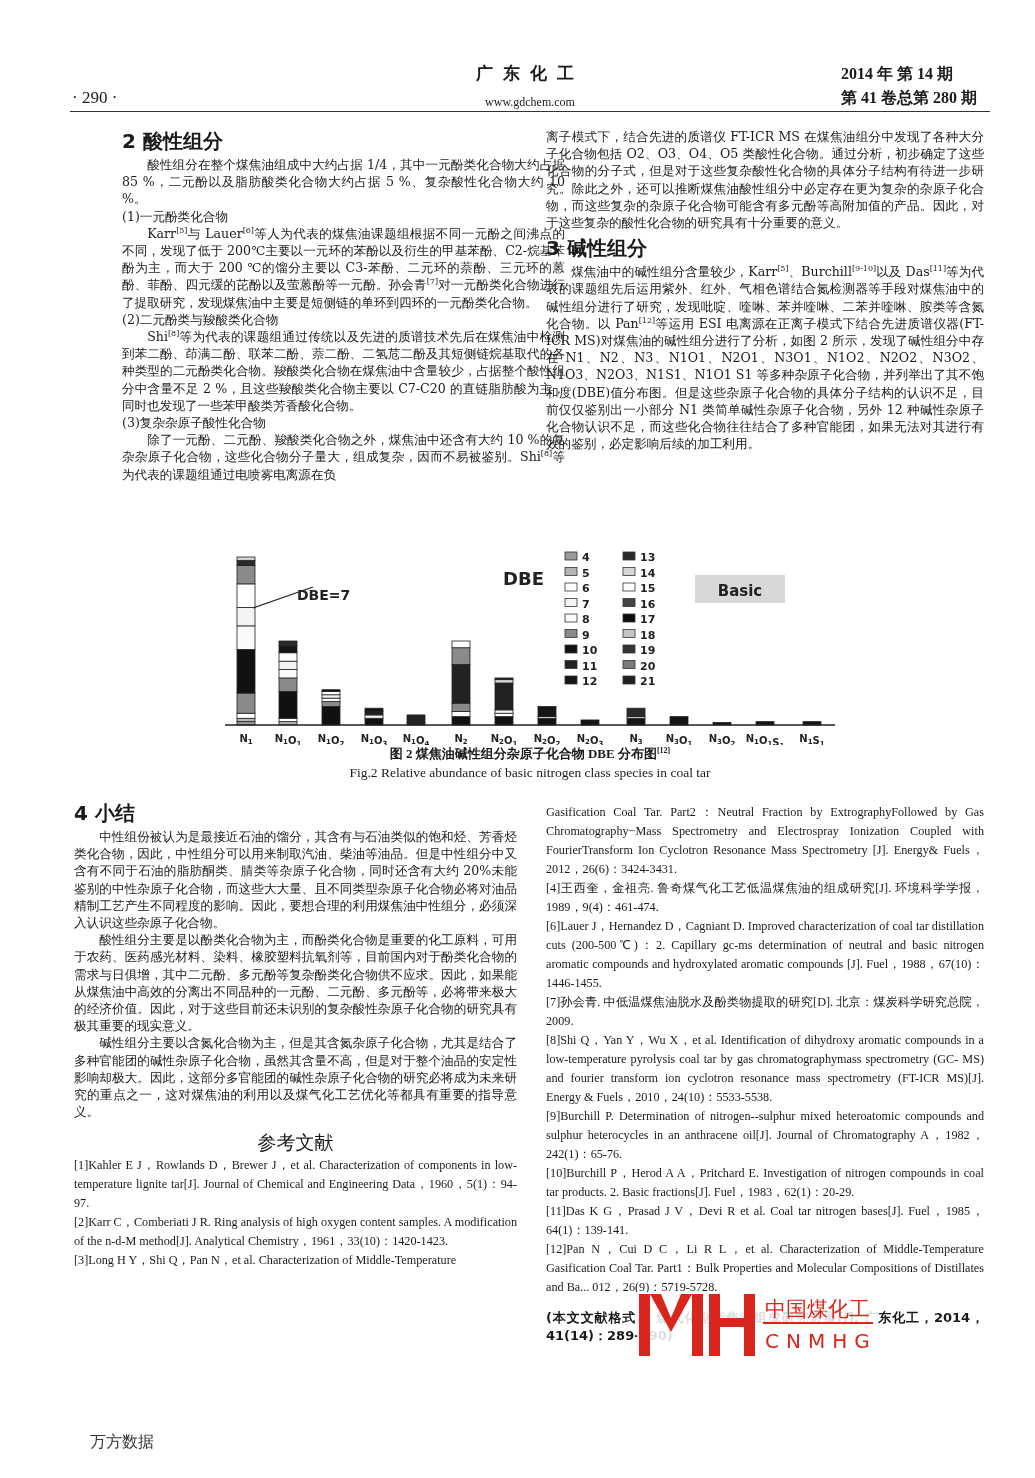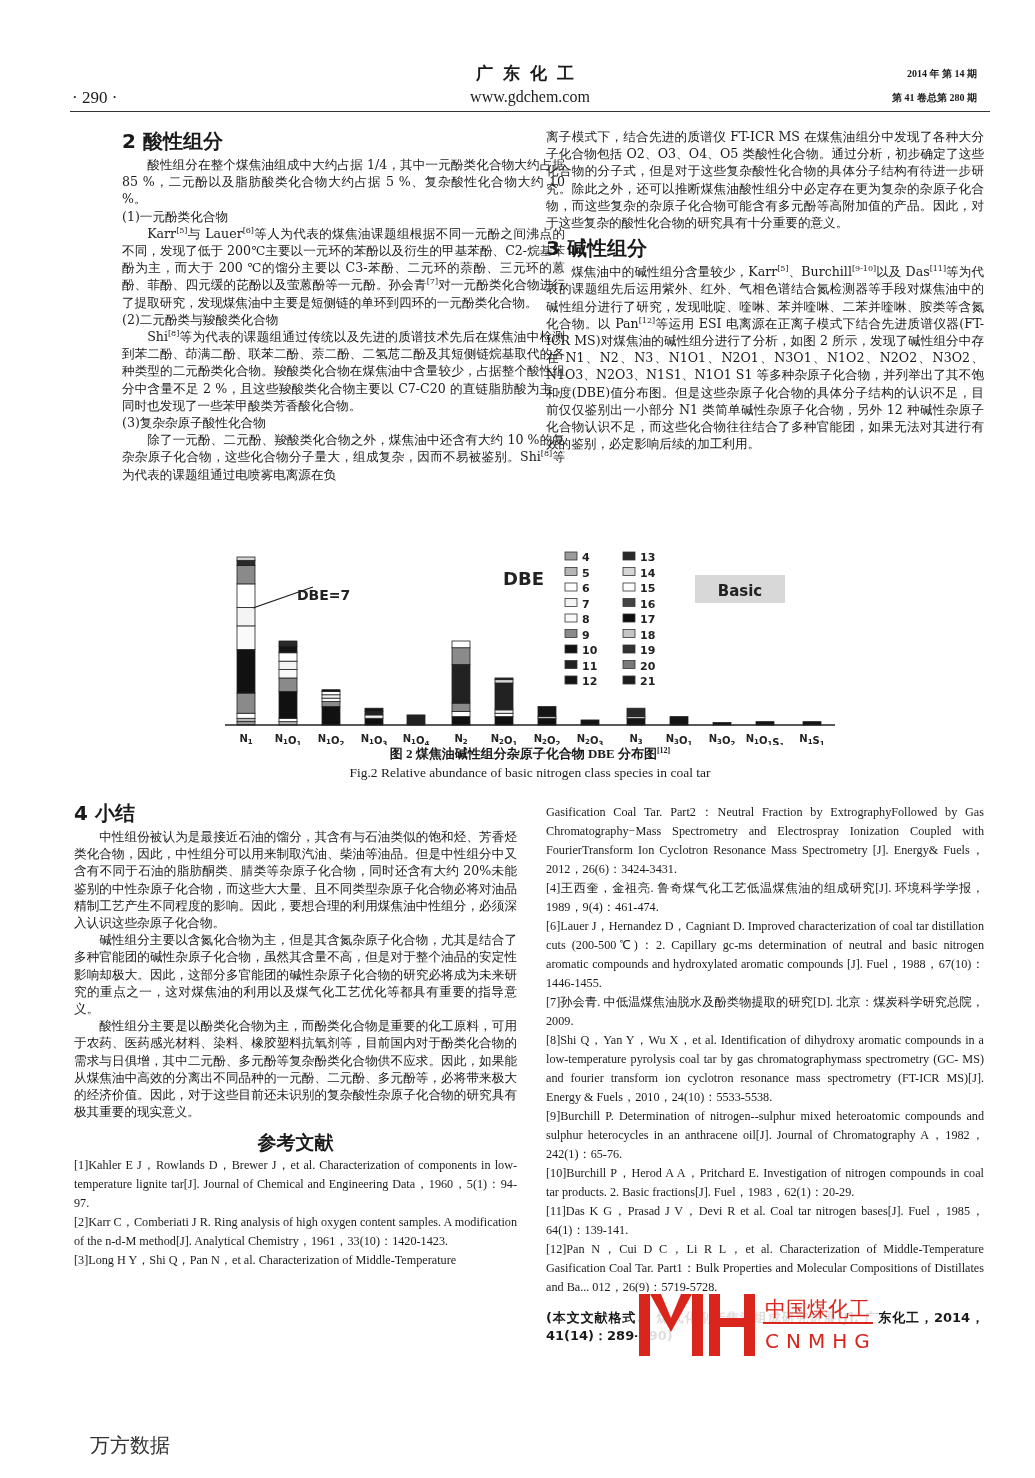--- a/index.html
+++ b/index.html
@@ -2,41 +2,41 @@
 <html><head>
 <meta charset="utf-8">
 <style>
   html, body { margin: 0; padding: 0; background: #ffffff; }
   body { width: 1035px; height: 1478px; position: relative; overflow: hidden;
          font-family: "DejaVu Serif", "Liberation Serif", serif; color: #1a1a1a; }
   .abs { position: absolute; }
   .hdr-page { left: 72px; top: 88px; font-size: 17px; font-family: "Liberation Serif", serif; }
   .hdr-center { left: 430px; top: 62px; width: 200px; text-align: center; font-family: "Liberation Serif", serif; }
   .hdr-journal { font-size: 17px; font-weight: bold; letter-spacing: 10px; }
-  .hdr-url { font-size: 16px; margin-top: 3px; }
-  .hdr-right { right: 58px; top: 62px; text-align: right; font-family: "Liberation Serif", serif; font-weight: bold; font-size: 10px; line-height: 24px; }
+  .hdr-url { font-size: 12px; margin-top: 10px; }
+  .hdr-right { right: 58px; top: 62px; font-family: "Liberation Serif", serif; font-weight: bold; font-size: 16px; line-height: 24px; }
   .hdr-rule { left: 70px; top: 111px; width: 920px; height: 0; border-top: 1.5px solid #333; }
   .col { position: absolute; font-size: 12.6px; line-height: 17.2px; text-align: justify; }
   .col-left { left: 74px; top: 128px; width: 443px; margin-left: 48px; }
   .col-right { left: 546px; top: 128px; width: 438px; }
   h2.sec { font-size: 20px; font-weight: bold; margin: 0 0 2px 0; line-height: 26px; font-family: "DejaVu Sans", sans-serif; }
   p.para { margin: 0; text-indent: 2em; }
   p.noind { margin: 0; }
   sup { font-size: 8px; line-height: 0; }
   .figure { position: absolute; left: 225px; top: 545px; width: 625px; height: 200px; }
   .fig-cap { position: absolute; left: 220px; top: 745px; width: 620px; text-align: center; font-family: "Liberation Serif", serif; }
   .fig-cap-cn { font-size: 13px; font-weight: bold; }
   .fig-cap-en { font-size: 13.5px; margin-top: 2px; }
   .col-left2 { left: 74px; top: 800px; width: 443px; }
   .col-right2 { left: 546px; top: 803px; width: 438px; font-family: "Liberation Serif", serif; font-size: 12.2px; line-height: 17.3px; }
-  .refs-title { text-align: center; font-size: 19px; font-weight: bold; margin: 14px 0 4px 0; font-family: "DejaVu Sans", sans-serif; }
+  .refs-title { text-align: center; font-size: 19px; font-weight: normal; margin: 14px 0 4px 0; font-family: "DejaVu Sans", sans-serif; }
   .ref { margin: 0; font-family: "Liberation Serif", serif; font-size: 12.2px; line-height: 19px; }
   .cite-note { margin-top: 12px; font-weight: bold; font-family: "DejaVu Sans", sans-serif; font-size: 13px; line-height: 18px; }
   .watermark { position: absolute; left: 637px; top: 1288px; width: 240px; height: 72px; }
-  .footer-src { position: absolute; left: 90px; top: 1432px; font-family: Liberation Sans, sans-serif; font-size: 20px; color: #333; }
+  .footer-src { position: absolute; left: 90px; top: 1432px; font-family: Liberation Sans, sans-serif; font-size: 16px; color: #333; }
 </style>
 </head>
 <body>
 
 <div class="abs hdr-page">· 290 ·</div>
 <div class="abs hdr-center">
   <div class="hdr-journal">广东化工</div>
   <div class="hdr-url">www.gdchem.com</div>
 </div>
 <div class="abs hdr-right">
@@ -183,22 +183,22 @@
   </svg>
 </div>
 <div class="fig-cap">
   <div class="fig-cap-cn"><span>图 2    煤焦油碱性组分杂原子化合物 DBE 分布图</span><sup>[12]</sup></div>
   <div class="fig-cap-en">Fig.2    Relative abundance of basic nitrogen class species in coal tar</div>
 </div>
 
 <div class="col col-left2">
   <h2 class="sec">4  小结</h2>
   <p class="para">中性组份被认为是最接近石油的馏分，其含有与石油类似的饱和烃、芳香烃类化合物，因此，中性组分可以用来制取汽油、柴油等油品。但是中性组分中又含有不同于石油的脂肪酮类、腈类等杂原子化合物，同时还含有大约 20%未能鉴别的中性杂原子化合物，而这些大大量、且不同类型杂原子化合物必将对油品精制工艺产生不同程度的影响。因此，要想合理的利用煤焦油中性组分，必须深入认识这些杂原子化合物。</p>
+  <p class="para">酸性组分主要是以酚类化合物为主，而酚类化合物是重要的化工原料，可用于农药、医药感光材料、染料、橡胶塑料抗氧剂等，目前国内对于酚类化合物的需求与日俱增，其中二元酚、多元酚等复杂酚类化合物供不应求。因此，如果能从煤焦油中高效的分离出不同品种的一元酚、二元酚、多元酚等，必将带来极大的经济价值。因此，对于这些目前还未识别的复杂酸性杂原子化合物的研究具有极其重要的现实意义。</p>
   <p class="para">碱性组分主要以含氮化合物为主，但是其含氮杂原子化合物，尤其是结合了多种官能团的碱性杂原子化合物，虽然其含量不高，但是对于整个油品的安定性影响却极大。因此，这部分多官能团的碱性杂原子化合物的研究必将成为未来研究的重点之一，这对煤焦油的利用以及煤气化工艺优化等都具有重要的指导意义。</p>
-  <p class="para">酸性组分主要是以酚类化合物为主，而酚类化合物是重要的化工原料，可用于农药、医药感光材料、染料、橡胶塑料抗氧剂等，目前国内对于酚类化合物的需求与日俱增，其中二元酚、多元酚等复杂酚类化合物供不应求。因此，如果能从煤焦油中高效的分离出不同品种的一元酚、二元酚、多元酚等，必将带来极大的经济价值。因此，对于这些目前还未识别的复杂酸性杂原子化合物的研究具有极其重要的现实意义。</p>
   <div class="refs-title">参考文献</div>
   <p class="ref">[1]Kahler E J，Rowlands D，Brewer J，et al. Characterization of components in low-temperature lignite tar[J]. Journal of Chemical and Engineering Data，1960，5(1)：94-97.</p>
   <p class="ref">[2]Karr C，Comberiati J R. Ring analysis of high oxygen content samples. A modification of the n-d-M method[J]. Analytical Chemistry，1961，33(10)：1420-1423.</p>
   <p class="ref" style="height:17px;overflow:hidden;">[3]Long H Y，Shi Q，Pan N，et al. Characterization of Middle-Temperature</p>
 </div>
 
 <div class="col col-right2">
   <p class="ref" id="ref3cont">Gasification Coal Tar. Part2：Neutral Fraction by ExtrographyFollowed by Gas Chromatography−Mass Spectrometry and Electrospray Ionization Coupled with FourierTransform Ion Cyclotron Resonance Mass Spectrometry [J]. Energy&amp; Fuels，2012，26(6)：3424-3431.</p>
   <p class="ref">[4]王西奎，金祖亮. 鲁奇煤气化工艺低温煤焦油的组成研究[J]. 环境科学学报，1989，9(4)：461-474.</p>
   <p class="ref">[6]Lauer J，Hernandez D，Cagniant D. Improved characterization of coal tar distillation cuts (200-500℃)：2. Capillary gc-ms determination of neutral and basic nitrogen aromatic compounds and hydroxylated aromatic compounds [J]. Fuel，1988，67(10)：1446-1455.</p>

